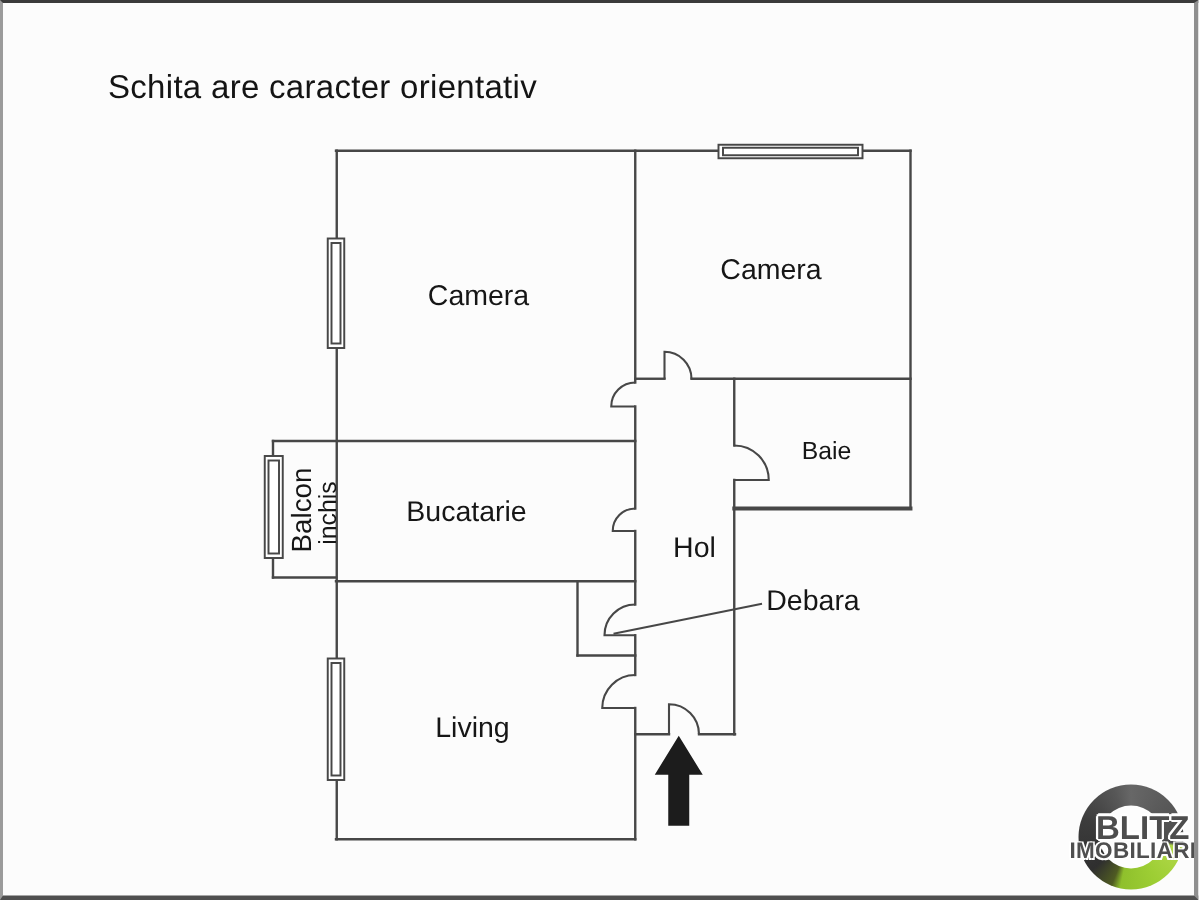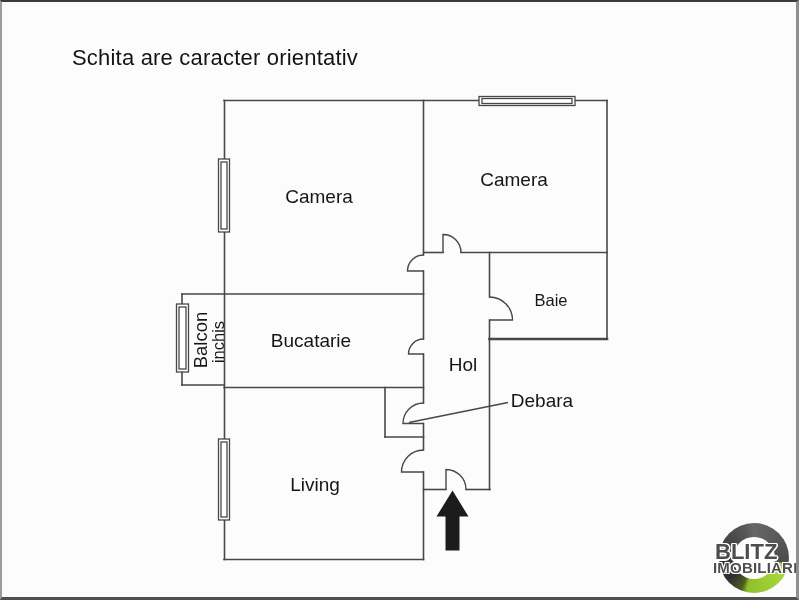--- a/index.html
+++ b/index.html
@@ -29,21 +29,21 @@
       #676767 0deg,#585858 50deg,#4c4c4c 98deg,
       #b2d84a 102deg,#9dce34 150deg,#8fc02c 192deg,
       #4f5b22 202deg,#2f2f2f 230deg,#3c3c3c 290deg,
       #575757 340deg,#676767 360deg);
   }
   .logo-hole{
     position:absolute;left:14px;top:14px;width:42px;height:42px;
     background:#fdfdfd;border-radius:50%;
   }
   .logo-brand{
-    position:absolute;left:-4px;top:18px;width:78px;text-align:left;
+    position:absolute;left:-4px;top:18px;width:78px;text-align:right;
     font-size:22px;font-weight:700;color:#4d4d4d;letter-spacing:0px;line-height:1;
     text-shadow:-1px -1px 0 #fff,1px -1px 0 #fff,-1px 1px 0 #fff,1px 1px 0 #fff,
       -1.5px 0 0 #fff,1.5px 0 0 #fff,0 -1.5px 0 #fff,0 1.5px 0 #fff;
   }
   .logo-sub{
     position:absolute;left:-6px;top:37px;width:82px;text-align:right;
     font-size:15px;font-weight:700;color:#4f4f4f;letter-spacing:0.2px;line-height:1;
     text-shadow:-1px -1px 0 #fff,1px -1px 0 #fff,-1px 1px 0 #fff,1px 1px 0 #fff;
   }
 </style>

